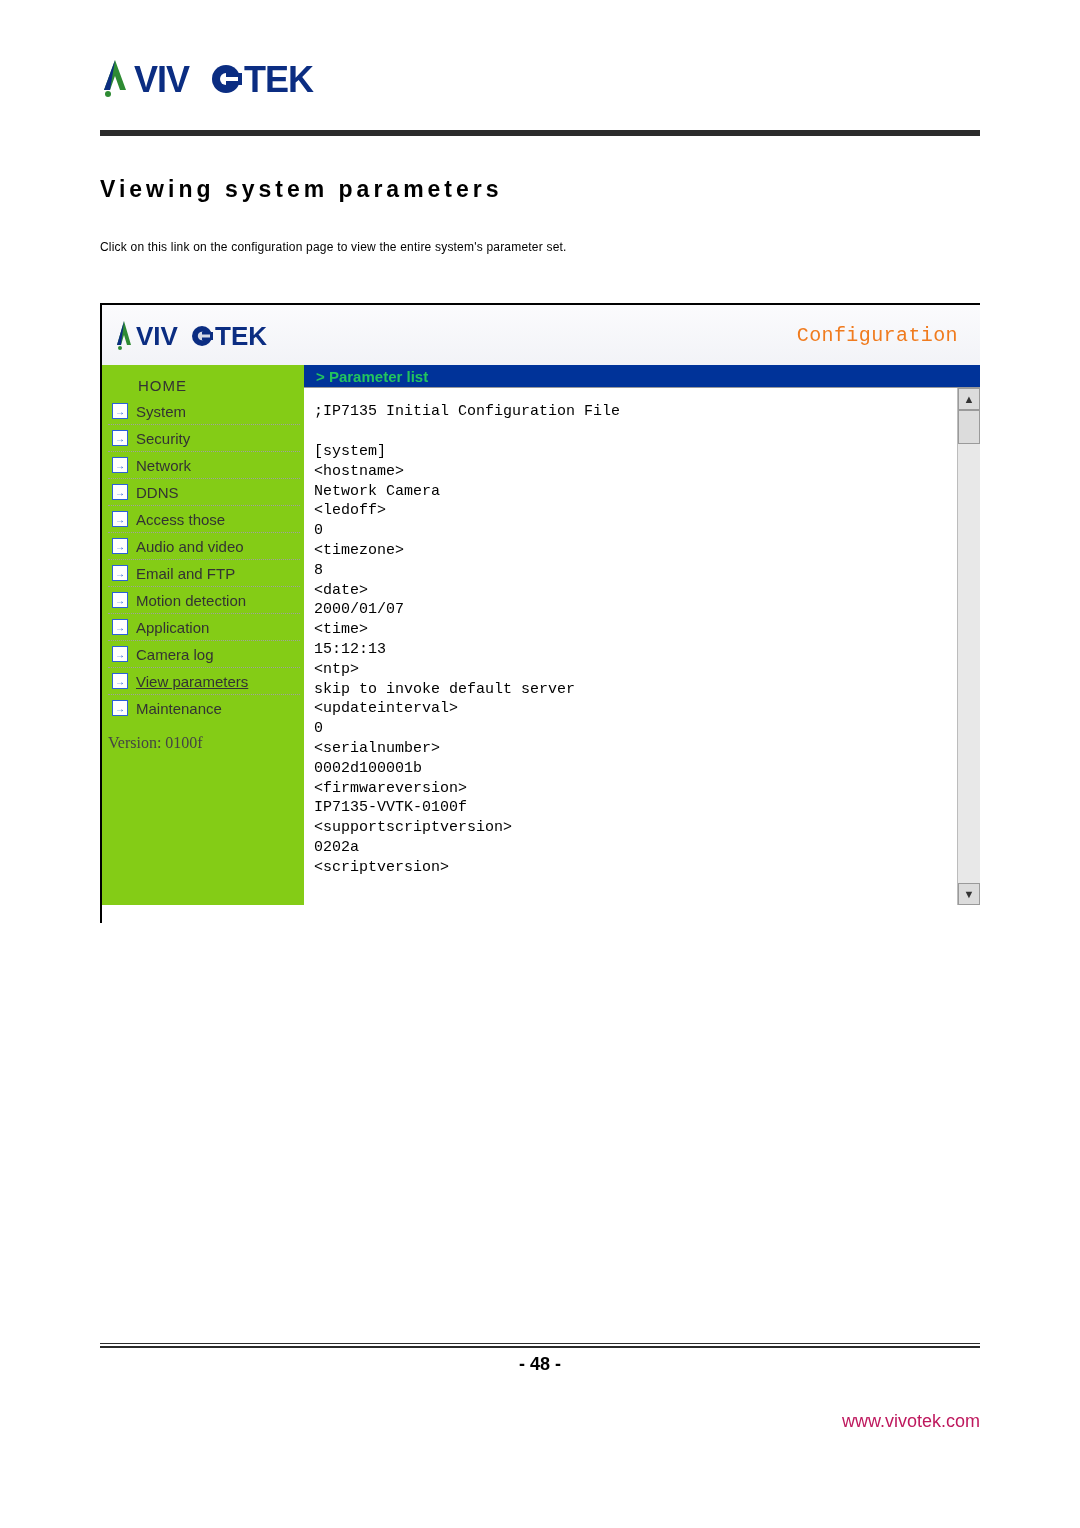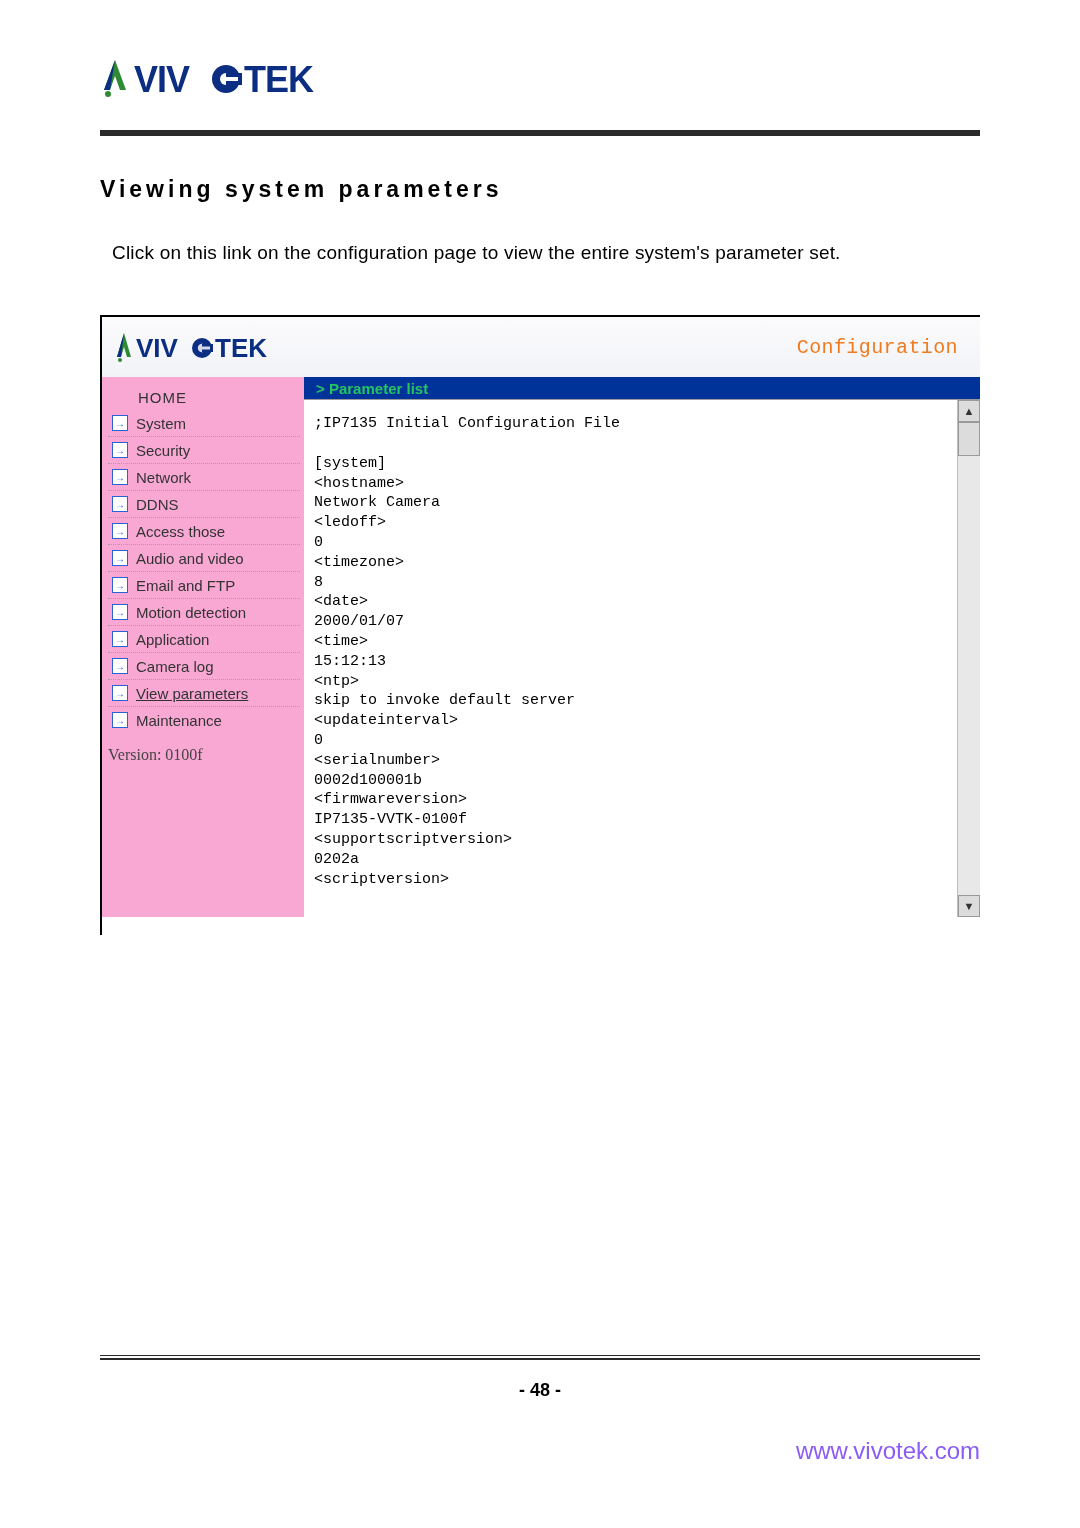--- a/index.html
+++ b/index.html
@@ -27,23 +27,23 @@
   }
   .section-title {
     font-family: Verdana, Arial, sans-serif;
     font-size: 23px;
     font-weight: 700;
     letter-spacing: 4px;
     margin: 0 0 34px 0;
   }
   .section-desc {
     font-family: Verdana, Arial, sans-serif;
-    font-size: 19px;
+    font-size: 12px;
     line-height: 1.7;
-    margin: 12px;
+    margin: 0;
     letter-spacing: 0.2px;
   }
   .screenshot-frame {
     margin-top: 46px;
     border: 2px solid #000;
     border-right: 0;
     border-bottom: 0;
     height: 620px;
     box-sizing: border-box;
     position: relative;
@@ -61,21 +61,21 @@
   .ss-config-link {
     color: #f07b1e;
     font-family: Liberation Mono, monospace;
     font-size: 20px;
     letter-spacing: 0.4px;
   }
   .ss-body { display: flex; height: 540px; }
   .ss-sidebar {
     width: 202px;
     box-sizing: border-box;
-    background: #f9a8d4;
+    background: #84cc16;
     padding: 10px 4px 0 6px;
     font-family: Tahoma, Arial, sans-serif;
     font-size: 15px;
     color: #333;
   }
   .nav-home {
     padding: 2px 2px 2px 30px;
     margin: 0 0 2px 0;
     letter-spacing: 1px;
     color: #333;
@@ -161,28 +161,28 @@
     margin: 2px 0;
   }
   .footer-hr-thin {
     border-top: 1px solid #2b2b2b;
     margin: 2px 0;
   }
   .footer-page {
     text-align: center;
     font-size: 18px;
     font-weight: 700;
-    margin-top: 20px;
+    margin-top: 6px;
   }
   .footer-url {
     text-align: right;
     font-family: Arial, sans-serif;
-    font-size: 24px;
+    font-size: 18px;
     margin-top: 36px;
-    color: #8b5cf6;
+    color: #be185d;
   }
 </style>
 </head>
 <body>
 
 <div class="page">
 
   <div class="top-logo">
     <svg width="240" height="56" viewBox="0 0 240 56">
       <g>

